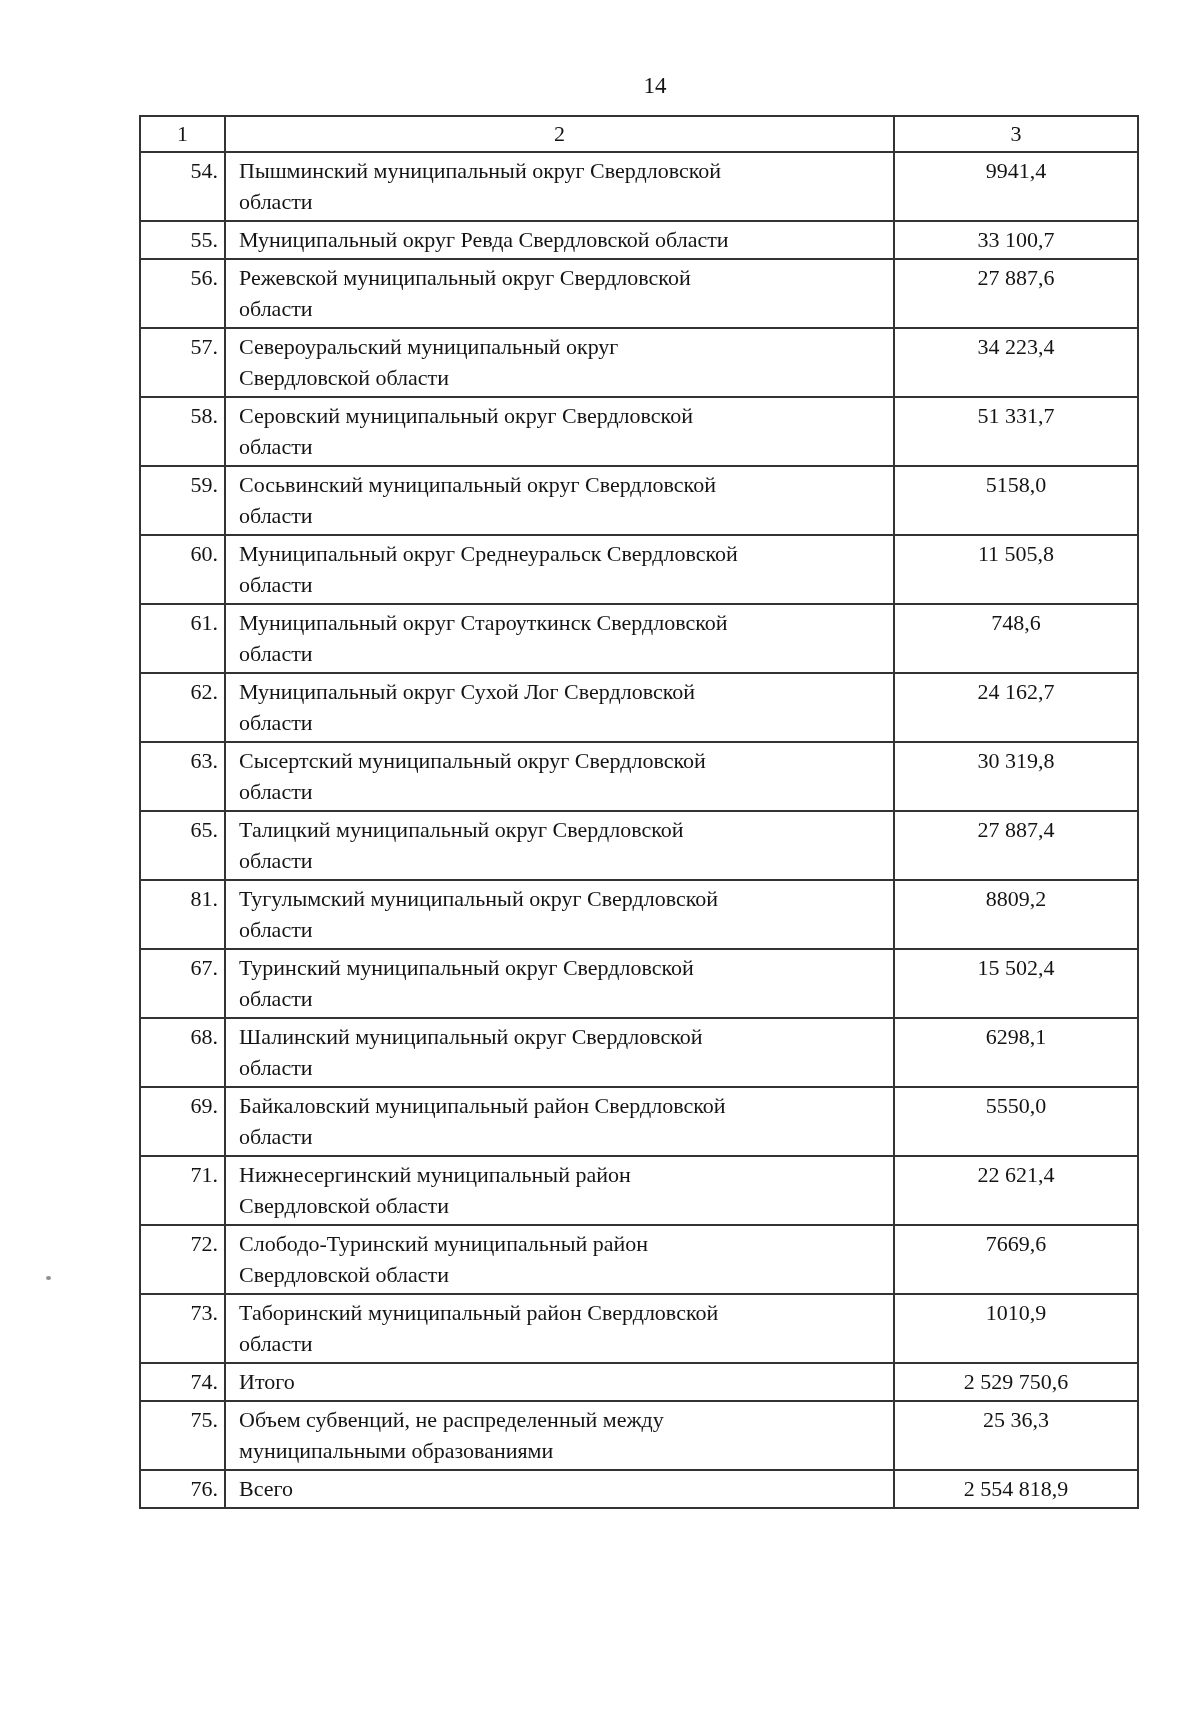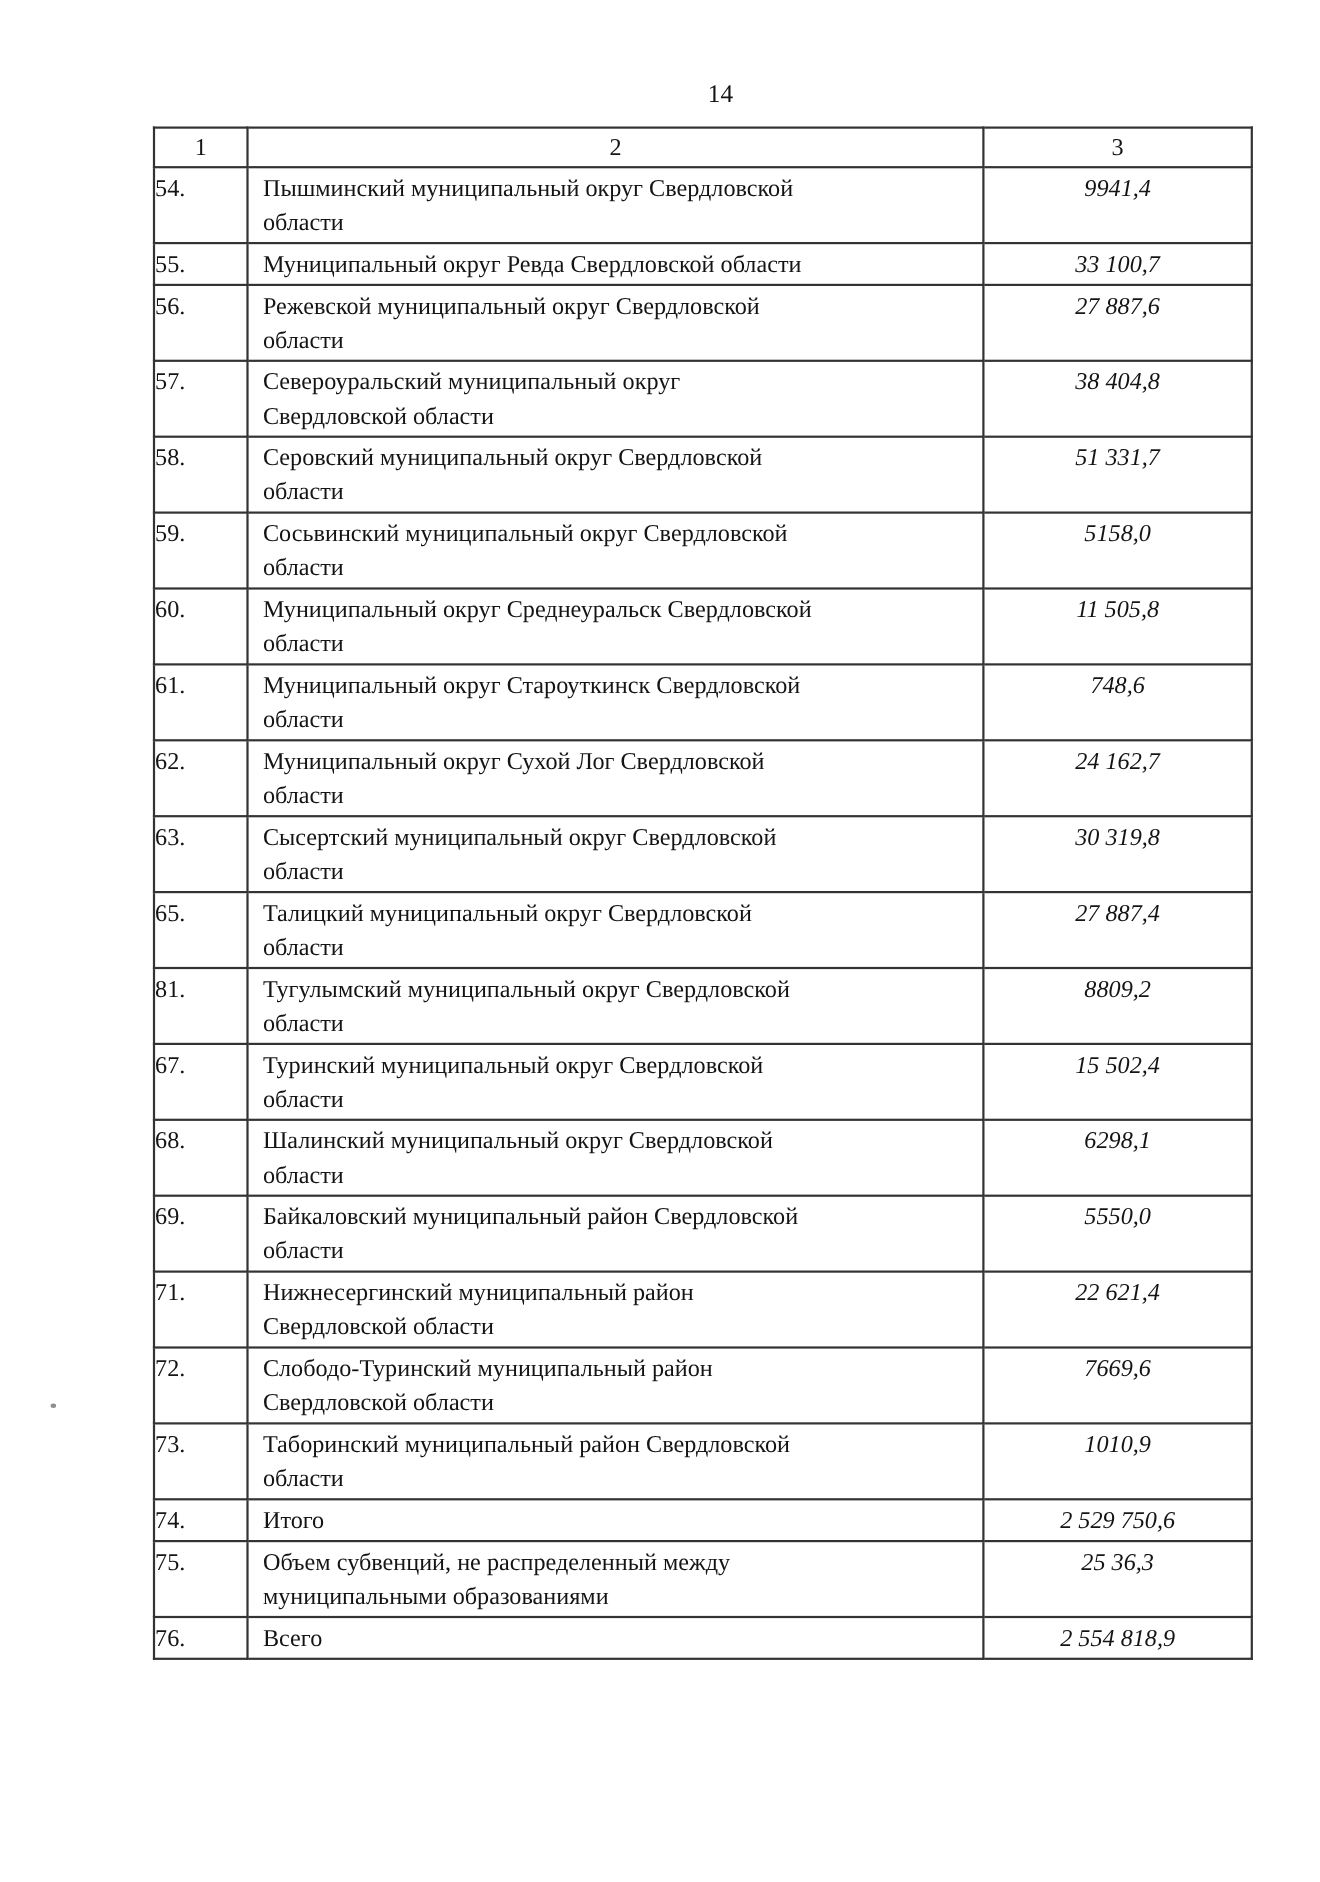--- a/index.html
+++ b/index.html
@@ -42,32 +42,31 @@
     line-height: 31px;
     vertical-align: top;
     padding: 0;
     overflow: hidden;
   }
   th {
     text-align: center;
     padding: 1px 0 2px 0;
   }
   td.num {
-    text-align: left;
+    text-align: right;
     padding: 2px 6px 2px 0;
   }
   td.name {
     text-align: left;
     padding: 2px 10px 3px 13px;
     white-space: pre-line;
   }
   td.value {
     text-align: center;
     padding: 2px 2px 2px 2px;
-    font-style: italic;
   }
   .scan-speck {
     position: absolute;
     left: 46px;
     top: 1276px;
     width: 5px;
     height: 4px;
     background: #8f8f8f;
     border-radius: 50%;
   }
@@ -109,21 +108,21 @@
     <td class="num">56.</td>
     <td class="name">Режевской муниципальный округ Свердловской
 области</td>
     <td class="value">27 887,6</td>
   </tr>
 
   <tr>
     <td class="num">57.</td>
     <td class="name">Североуральский муниципальный округ
 Свердловской области</td>
-    <td class="value">38 404,8</td>
+    <td class="value">34 223,4</td>
   </tr>
 
   <tr>
     <td class="num">58.</td>
     <td class="name">Серовский муниципальный округ Свердловской
 области</td>
     <td class="value">51 331,7</td>
   </tr>
 
   <tr>

